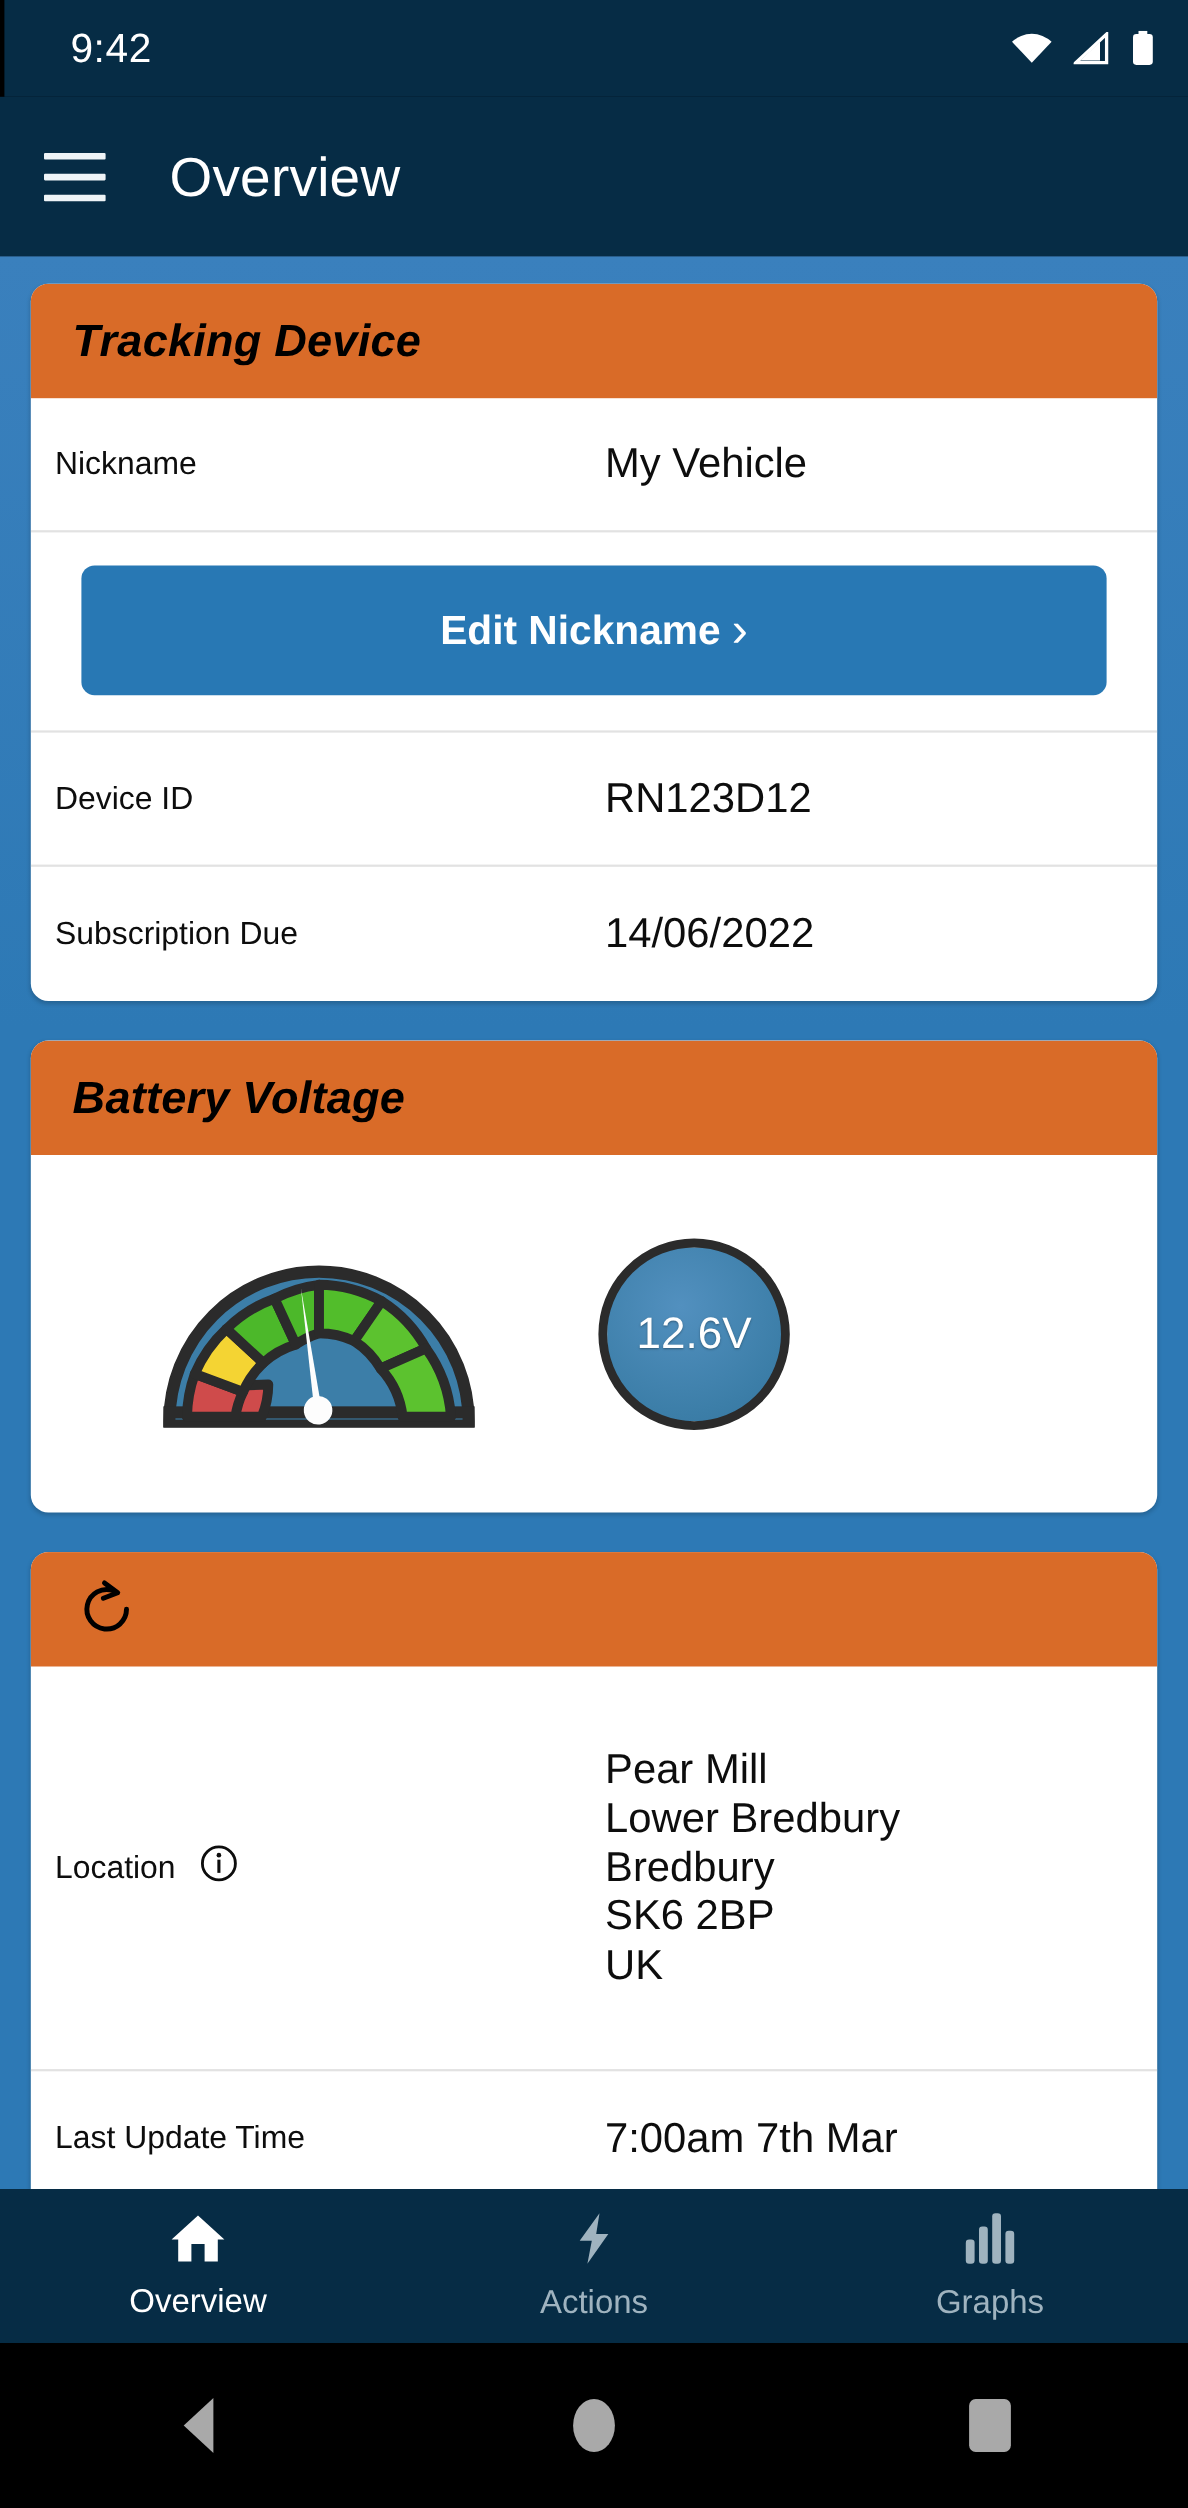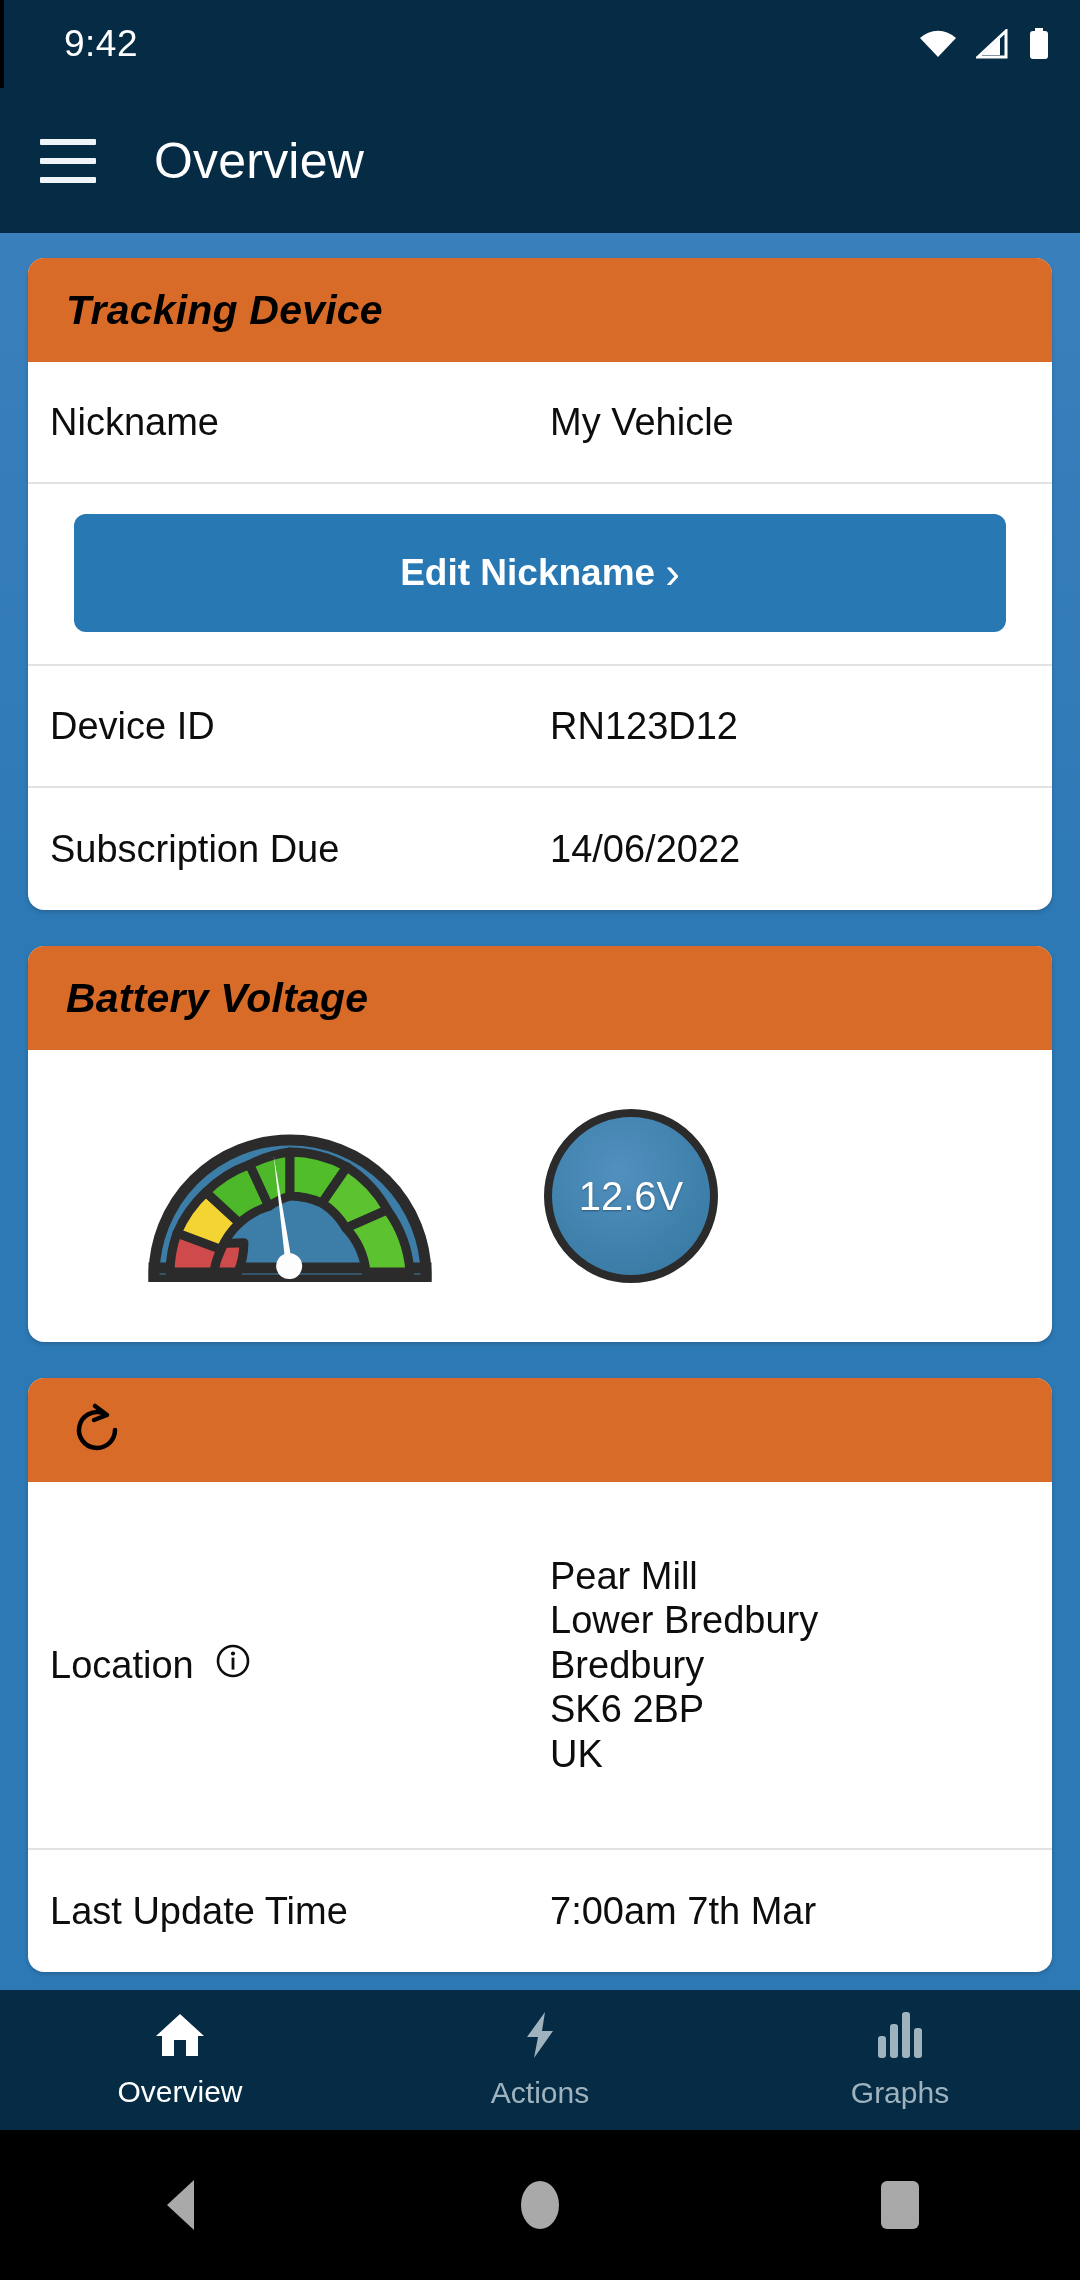--- a/index.html
+++ b/index.html
@@ -89,21 +89,21 @@
 
   .row {
     display: flex; align-items: center;
     min-height: 122px;
     padding: 0 38px 0 22px;
     border-bottom: 2px solid #e2e2e2;
   }
   .row:last-child { border-bottom: none; }
   .row-label {
     flex: 0 0 500px;
-    font-size: 38px; color: #0d0d0d;
+    font-size: 29px; color: #0d0d0d;
     display: flex; align-items: center; gap: 20px;
   }
   .row-value {
     font-size: 38px; color: #0d0d0d;
   }
   .row-value .addr-line { display: block; line-height: 1.17; }
   .row-tall { align-items: center; min-height: 368px; }
 
   .btn-row {
     padding: 30px 46px 32px 46px;
@@ -115,21 +115,21 @@
     border: none; border-radius: 12px;
     color: #fff; font-size: 37px; font-weight: 700;
     font-family: "Liberation Sans", sans-serif;
     display: flex; align-items: center; justify-content: center;
     gap: 10px; cursor: pointer;
   }
   .chev { font-size: 44px; font-weight: 400; line-height: 1; }
 
   
   .gauge-body {
-    height: 292px;
+    height: 325px;
     display: flex; align-items: center;
     padding-left: 120px; gap: 112px;
   }
   .voltage-badge {
     width: 174px; height: 174px; border-radius: 50%;
     background: radial-gradient(circle at 42% 34%, #5290bf 0%, #3c7ea8 70%, #35759e 100%);
     border: 8px solid #2b2b2b;
     display: flex; align-items: center; justify-content: center;
     color: #fff; font-size: 40px;
     text-shadow: 0 1px 2px rgba(0,0,0,.35);

